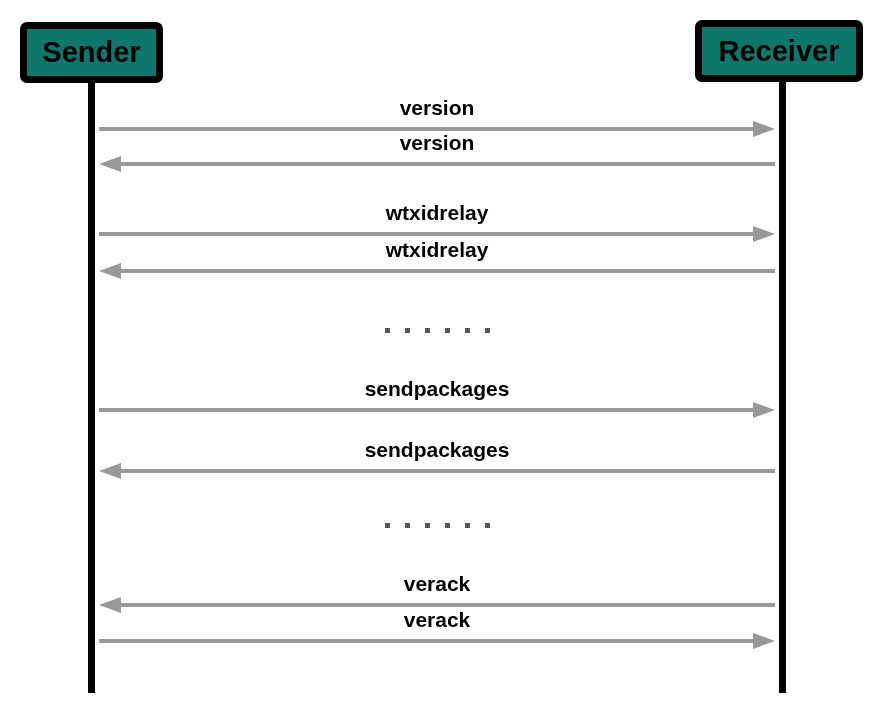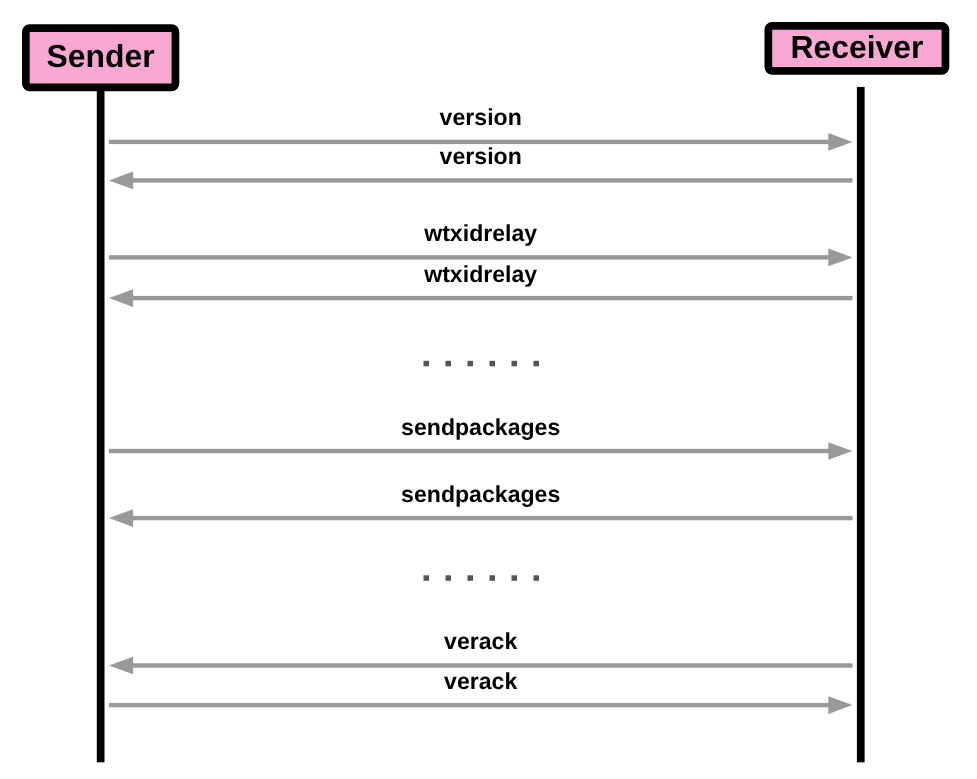--- a/index.html
+++ b/index.html
@@ -12,31 +12,31 @@
   .diagram {
     position: relative;
     width: 888px; height: 708px;
   }
   
   .actor-box {
     position: absolute;
     box-sizing: border-box;
     border: 7px solid #000000;
     border-radius: 7px;
-    background: #f9a8d4;
+    background: #0f766e;
     display: flex;
     align-items: center;
     justify-content: center;
     font-weight: bold;
     font-size: 29px;
     color: #000000;
     z-index: 3;
   }
   .actor-sender   { left: 20px;  top: 22px; width: 143px; height: 61px; }
-  .actor-receiver { left: 695px; top: 20px; width: 168px; height: 48px; }
+  .actor-receiver { left: 695px; top: 20px; width: 168px; height: 62px; }
   
   .lifeline {
     position: absolute;
     width: 7px;
     background: #000000;
     z-index: 1;
   }
   .lifeline-sender   { left: 88px;  top: 80px; height: 613px; }
   .lifeline-receiver { left: 779px; top: 79px; height: 614px; }
   

